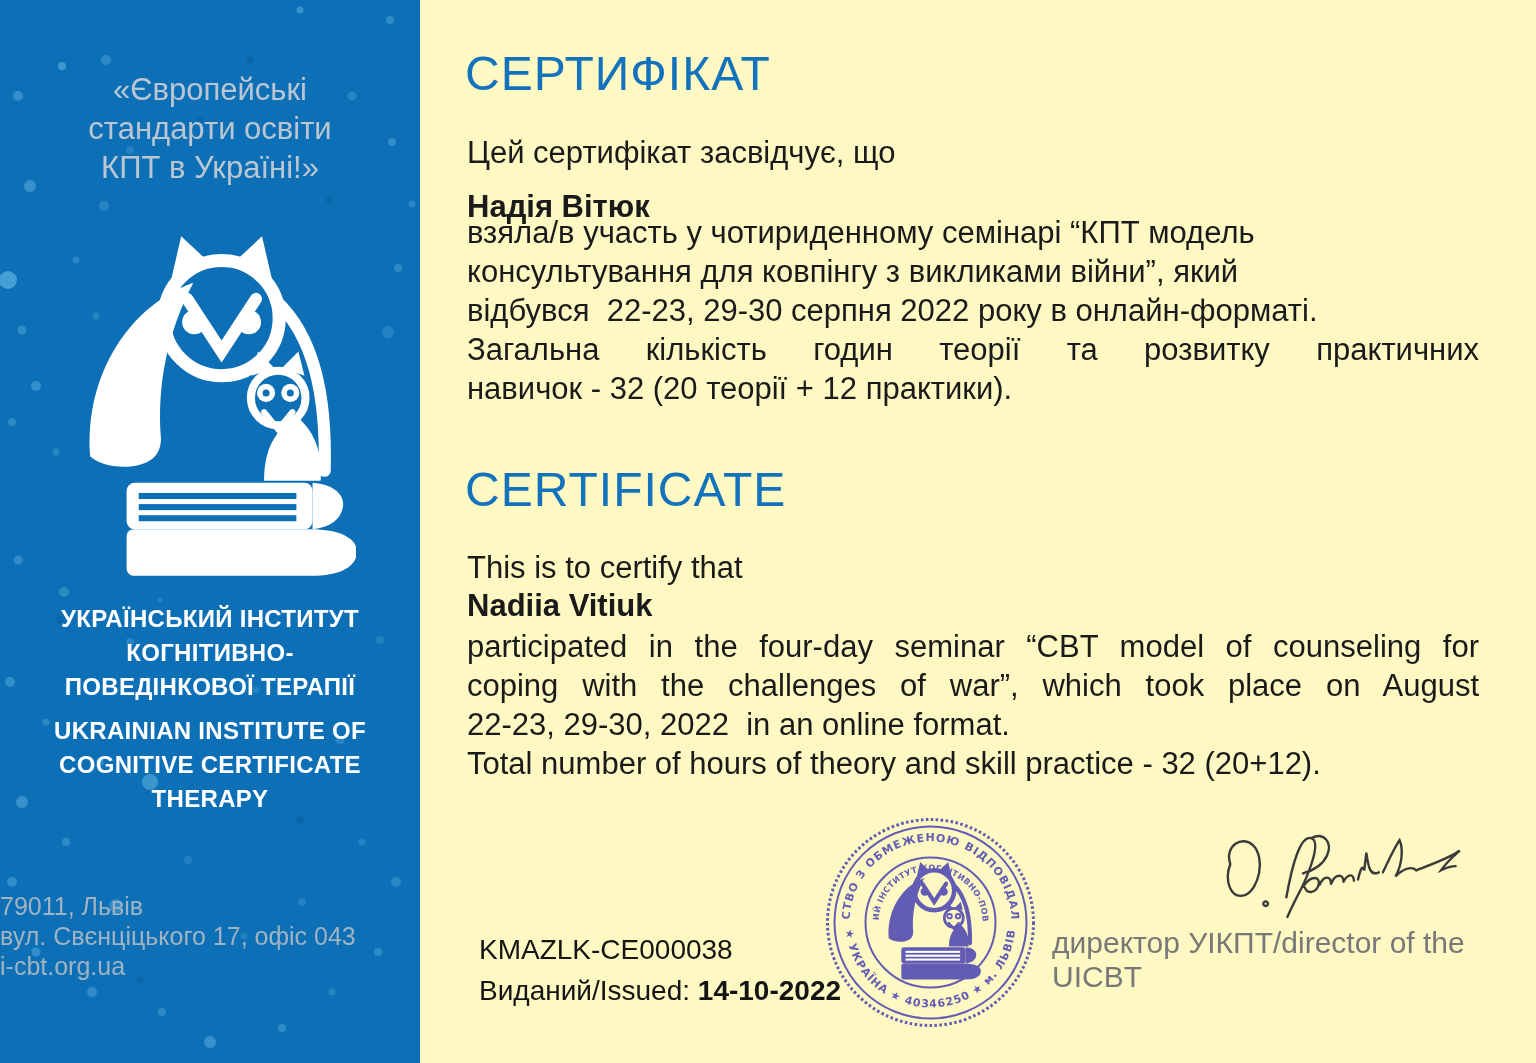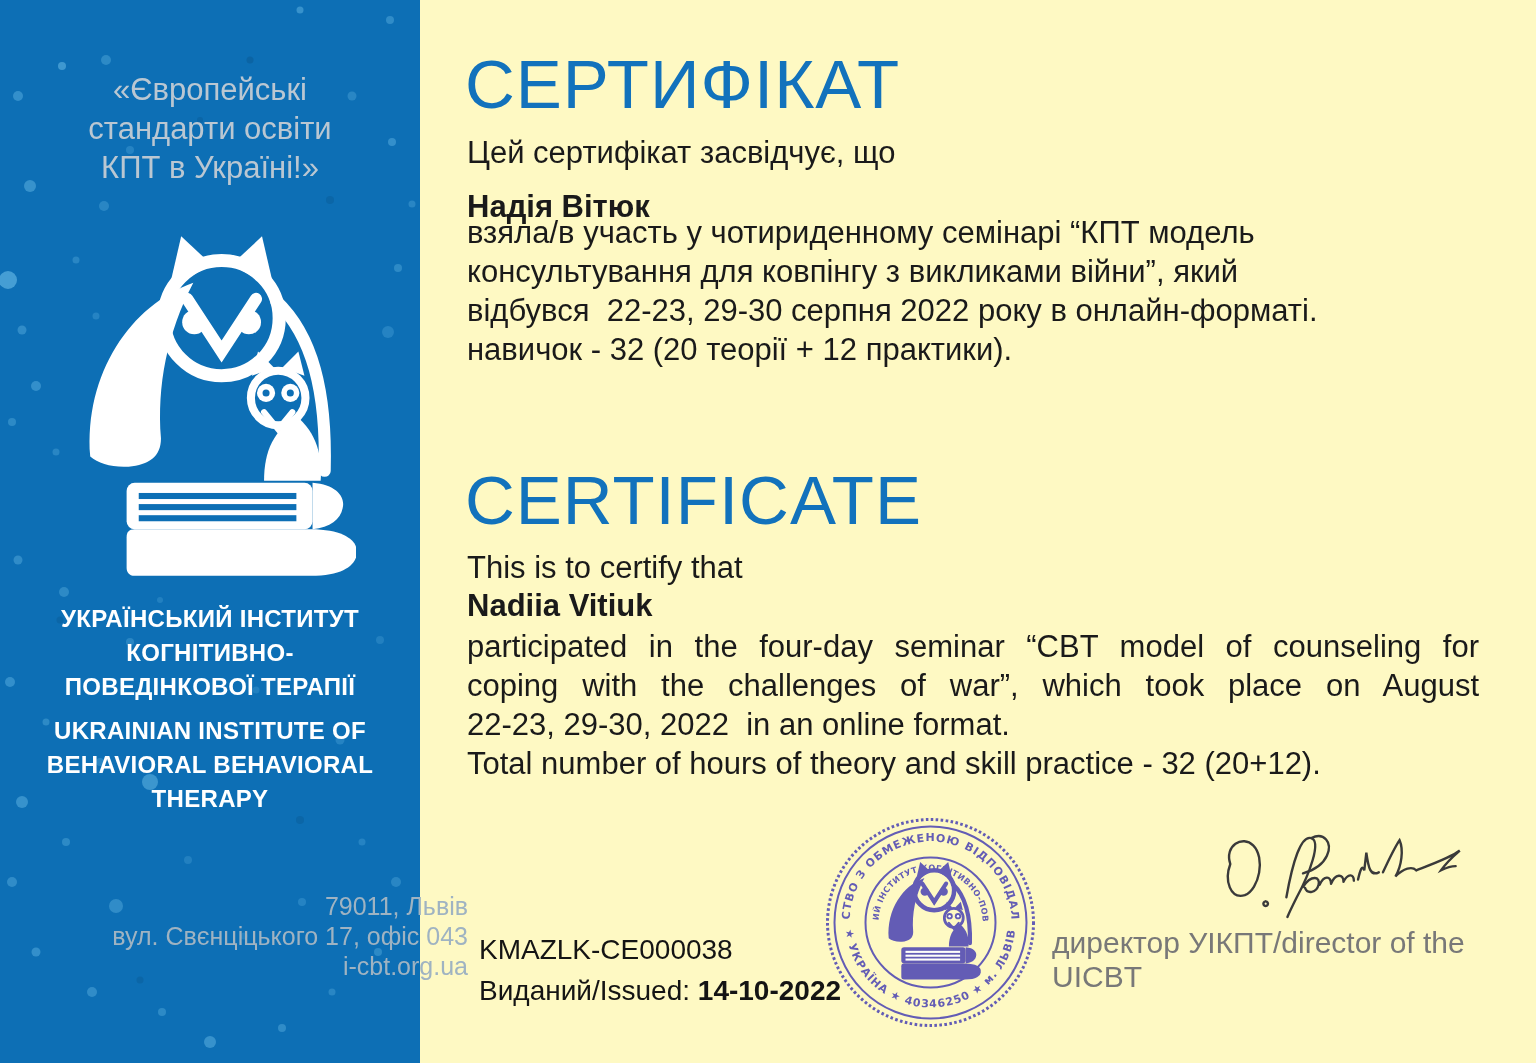--- a/index.html
+++ b/index.html
@@ -8,25 +8,25 @@
   
   .sidebar{position:absolute;left:0;top:0;width:420px;height:1063px;background:#0d6fb5;}
   .sidebar .dots{position:absolute;inset:0;}
   .quote{position:absolute;left:0;top:70px;width:420px;text-align:center;
          color:#bac7d2;font-size:31px;line-height:39px;font-weight:400;}
   .owl-logo{position:absolute;left:68px;top:222px;width:288px;height:356px;}
   .inst{position:absolute;left:0;width:420px;text-align:center;color:#ffffff;
         font-weight:700;font-size:24px;line-height:34px;letter-spacing:.3px;}
   .inst-ua{top:602px;}
   .inst-en{top:714px;}
-  .addr{position:absolute;left:0;top:891px;width:420px;text-align:right;
-        color:#9fb3c2;font-size:25px;line-height:30px;margin-left:48px;}
+  .addr{position:absolute;left:0;top:891px;width:420px;text-align:left;
+        color:#9fb3c2;font-size:25px;line-height:30px;}
   
   .main{position:absolute;left:465px;top:0;width:1015px;height:1063px;color:#1a1a1a;}
-  .cert-title{position:absolute;left:0;font-size:69px;font-weight:300;color:#1272bc;
+  .cert-title{position:absolute;left:0;font-size:48px;font-weight:300;color:#1272bc;
               letter-spacing:1px;line-height:1;}
   .t-ua{top:50px;}
   .t-en{top:466px;}
   .intro{position:absolute;left:2px;font-size:31px;line-height:38px;}
   .i-ua{top:134px;}
   .i-en{top:549px;}
   .pname{position:absolute;left:2px;font-size:31px;line-height:38px;font-weight:700;}
   .n-ua{top:188px;}
   .n-en{top:587px;}
   .body-par{position:absolute;left:2px;width:1012px;font-size:31px;line-height:39px;}
@@ -165,39 +165,40 @@
       <use href="#owl-symbol"></use>
     </svg>
 
     <div class="inst inst-ua lines">
         <div>УКРАЇНСЬКИЙ ІНСТИТУТ</div>
         <div>КОГНІТИВНО-</div>
         <div>ПОВЕДІНКОВОЇ ТЕРАПІЇ</div>
       </div>
     <div class="inst inst-en lines">
         <div>UKRAINIAN INSTITUTE OF</div>
-        <div>BEHAVIORAL BEHAVIORAL</div>
+        <div>COGNITIVE CERTIFICATE</div>
         <div>THERAPY</div>
       </div>
     <div class="addr lines">
         <div>79011, Львів</div>
         <div>вул. Свєнціцького 17, офіс 043</div>
         <div>i-cbt.org.ua</div>
       </div>
   </div>
 
   <div class="main">
 
     <div class="cert-title t-ua">СЕРТИФІКАТ</div>
     <div class="intro i-ua">Цей сертифікат засвідчує, що</div>
     <div class="pname n-ua">Надія Вітюк</div>
     <div class="body-par b-ua lines">
         <div>взяла/в участь у чотириденному семінарі “КПТ модель</div>
         <div>консультування для ковпінгу з викликами війни”, який</div>
         <div>відбувся  22-23, 29-30 серпня 2022 року в онлайн-форматі.</div>
+        <div class="line-justify">Загальна кількість годин теорії та розвитку практичних</div>
         <div>навичок - 32 (20 теорії + 12 практики).</div>
       </div>
 
     <div class="cert-title t-en">CERTIFICATE</div>
     <div class="intro i-en">This is to certify that</div>
     <div class="pname n-en">Nadiia Vitiuk</div>
     <div class="body-par b-en lines">
         <div class="line-justify">participated in the four-day seminar “CBT model of counseling for</div>
         <div class="line-justify">coping with the challenges of war”, which took place on August</div>
         <div>22-23, 29-30, 2022  in an online format.</div>

